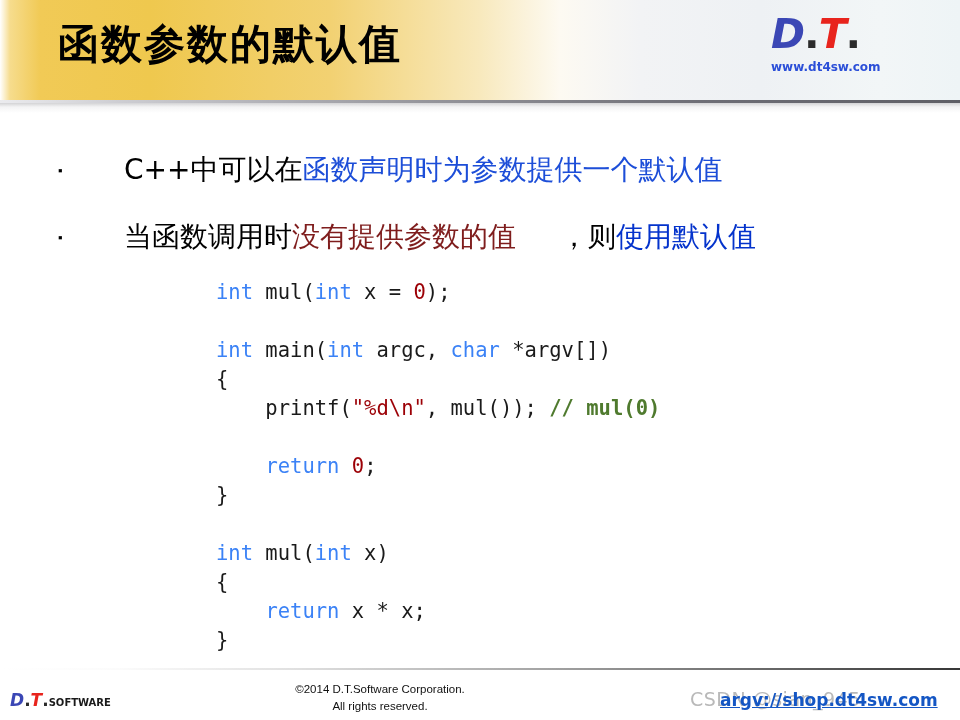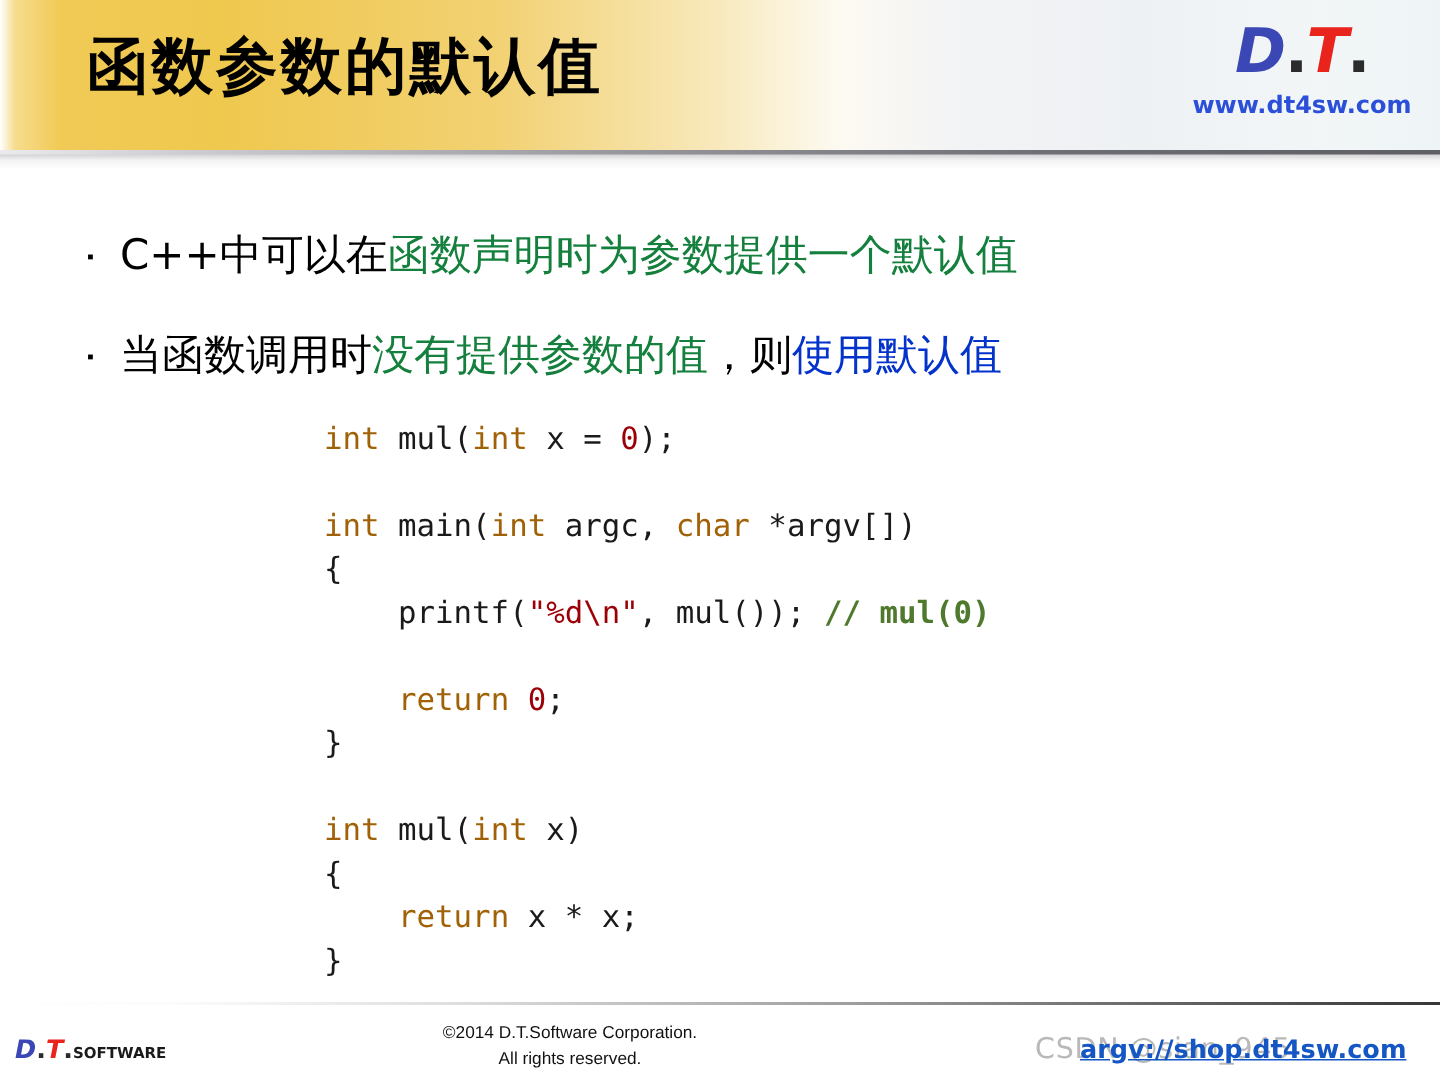--- a/index.html
+++ b/index.html
@@ -67,41 +67,41 @@
     color: #000000;
     letter-spacing: 2px;
     font-family: "DejaVu Sans", "Liberation Sans", sans-serif;
     white-space: nowrap;
     text-align: right;
   }
 
   
   .header-logo {
     position: absolute;
-    right: 12px;
+    right: 29px;
     top: 14px;
     width: 160px;
-    text-align: center;
+    text-align: left;
   }
   .logo-mark {
     font-family: "DejaVu Sans", "Liberation Sans", sans-serif;
     font-size: 41px;
     font-weight: bold;
     font-style: italic;
     line-height: 1;
     letter-spacing: -1px;
     white-space: nowrap;
   }
   .logo-d { color: #3b47b5; }
   .logo-dot { color: #2b2b2b; font-style: normal; }
   .logo-t { color: #e8241d; }
   .logo-url {
     margin-top: 5px;
     font-family: "DejaVu Sans", "Liberation Sans", sans-serif;
-    font-size: 16px;
+    font-size: 12px;
     font-weight: bold;
     color: #2b4fd8;
     letter-spacing: 0px;
     white-space: nowrap;
   }
 
   
   .bullet-list {
     position: absolute;
     left: 58px;
@@ -121,38 +121,38 @@
     line-height: 40px;
     padding-top: 1px;
   }
   .bullet-text {
     font-size: 28px;
     line-height: 40px;
     color: #000000;
     font-family: "DejaVu Sans", "Liberation Sans", sans-serif;
     white-space: nowrap;
   }
-  .txt-black  { color: #000000; }
-  .txt-red    { color: #15803d; }
-  .txt-purple { color: #15803d; }
+  .txt-black  { color: #000000; margin-left: 44px; }
+  .txt-red    { color: #1d4ed8; }
+  .txt-purple { color: #7f1d1d; }
   .txt-blue   { color: #0433cc; }
 
   
   .code-block {
     position: absolute;
     left: 216px;
     top: 278px;
     font-family: "DejaVu Sans Mono", "Liberation Mono", monospace;
     font-size: 20.5px;
     line-height: 29px;
     color: #1a1a1a;
     white-space: pre;
   }
   .code-line { height: 29px; white-space: pre; }
-  .c-kw  { color: #a16207; }
+  .c-kw  { color: #3b82f6; }
   .c-num { color: #9c0006; }
   .c-str { color: #9c0006; }
   .c-com { color: #4f7a2e; font-weight: bold; }
   .c-pl  { color: #1a1a1a; }
 
   
   .footer-rule {
     position: absolute;
     left: 0;
     top: 668px;

